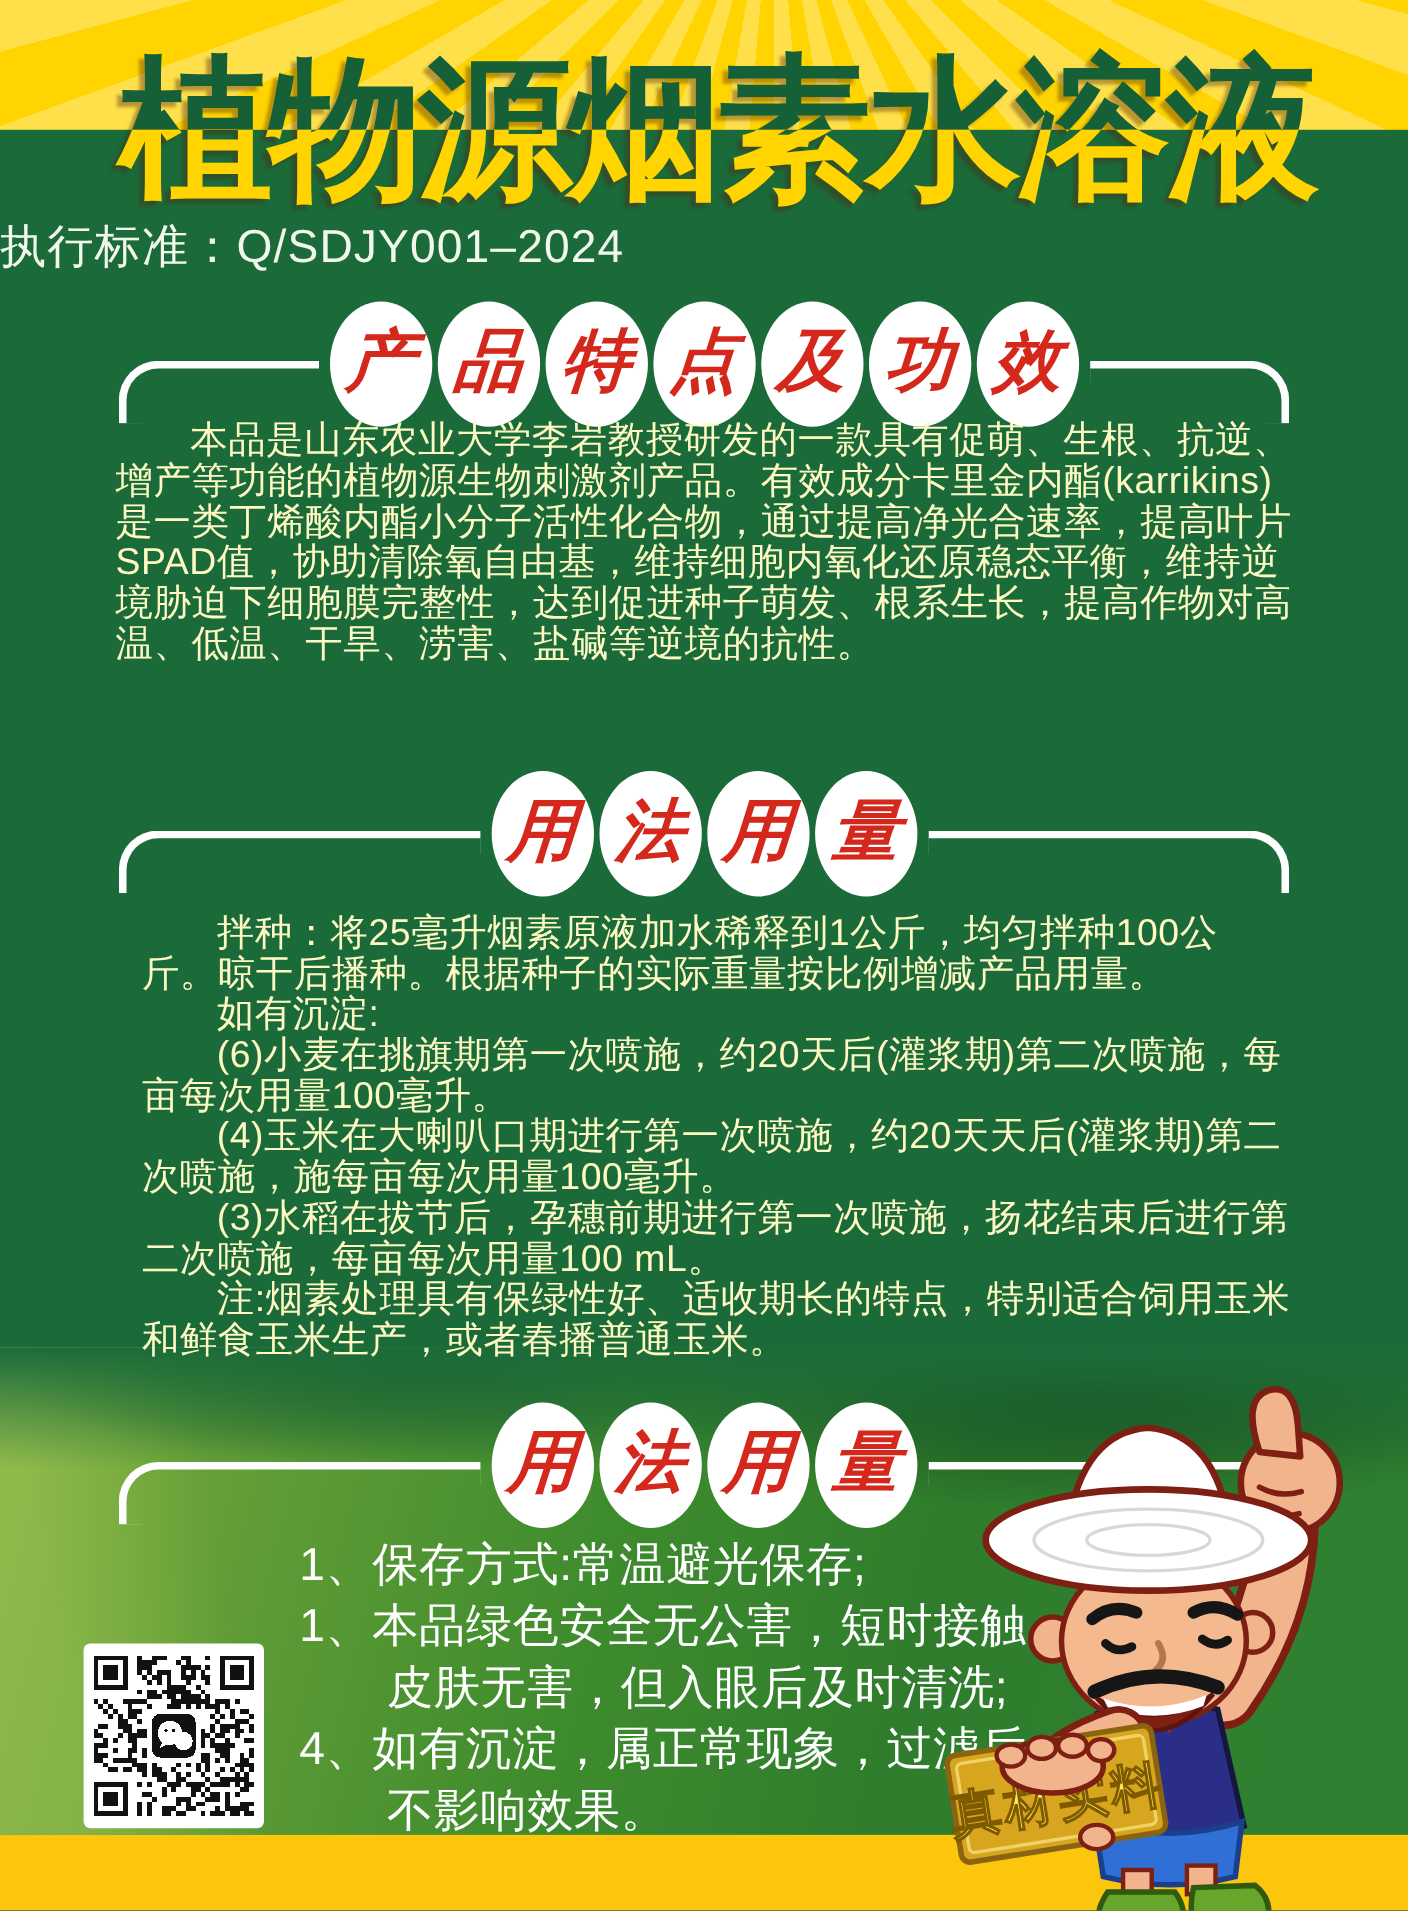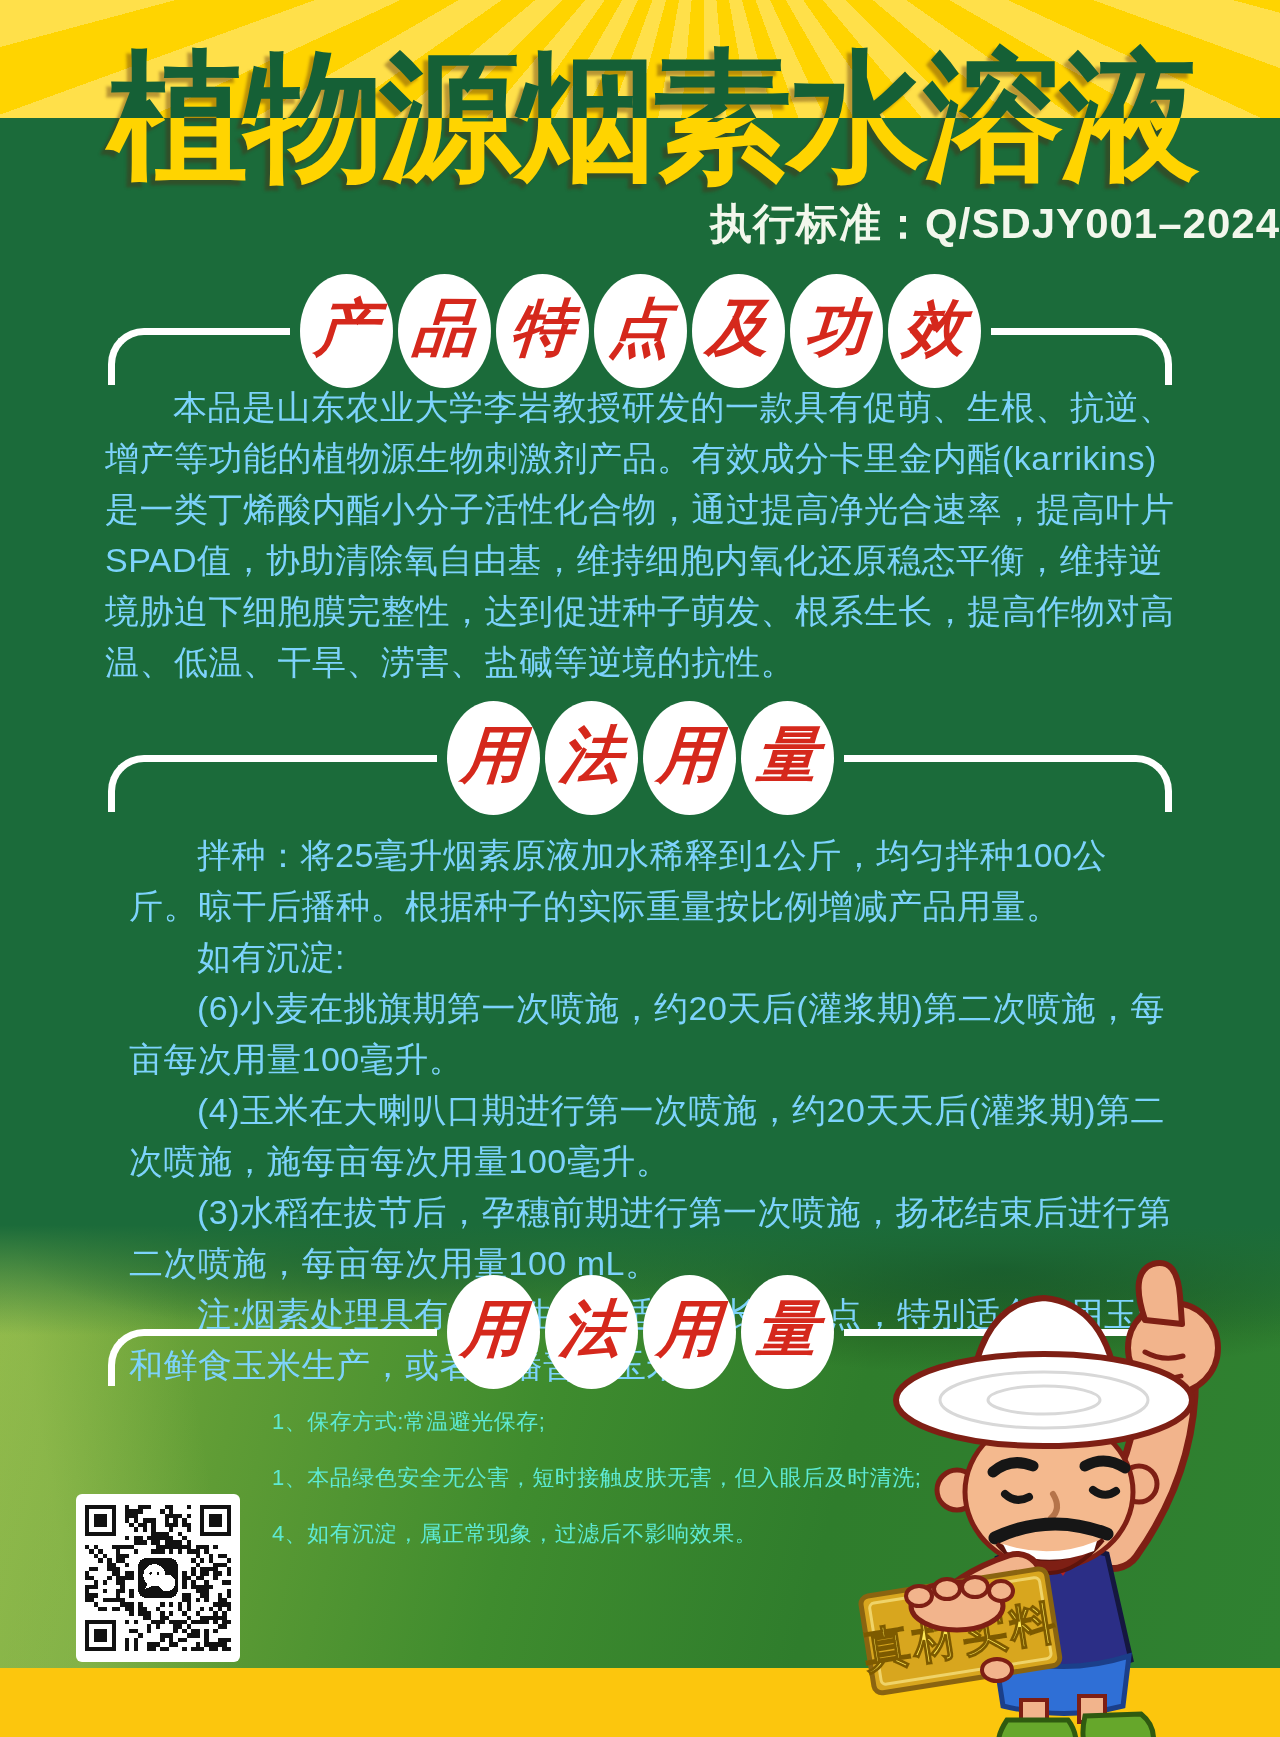--- a/index.html
+++ b/index.html
@@ -17,22 +17,22 @@
   
   .title-wrap{position:absolute;left:0;top:22px;width:100%;height:195px;z-index:2;}
   .title-layer{
     position:absolute;left:0;top:0;width:100%;text-align:center;
     font-size:140px;font-weight:900;letter-spacing:-4px;line-height:190px;
     white-space:nowrap;text-shadow:-5px 5px 3px rgba(80,40,18,.40);padding-left:12px;
   }
   .title-green{color:#156036;clip-path:inset(0 0 calc(100% - 96px) 0);}
   .title-yellow{color:#FFD400;clip-path:inset(96px 0 0 0);}
   .standard{
-    position:absolute;left:0;top:196px;width:100%;text-align:right;z-index:2;
-    color:#F2F7EC;font-size:42px;font-weight:700;letter-spacing:1px;
+    position:absolute;left:0;top:196px;width:100%;text-align:left;z-index:2;
+    color:#F2F7EC;font-size:42px;font-weight:400;letter-spacing:1px;
   }
   
   .sec-head{
     position:absolute;left:0;width:100%;height:132px;z-index:3;
     display:flex;align-items:center;padding:0 108px;box-sizing:border-box;
   }
   .hline{flex:1;height:50px;transform:translateY(25px);}
   .hline.left{border-top:7px solid #fff;border-left:7px solid #fff;
     border-top-left-radius:36px;margin-right:10px;}
   .hline.right{border-top:7px solid #fff;border-right:7px solid #fff;
@@ -43,26 +43,26 @@
     display:flex;align-items:center;justify-content:center;flex:none;
   }
   .char-circle span{
     font-family:"Liberation Serif","DejaVu Serif",serif;
     font-style:italic;font-weight:700;font-size:62px;color:#D5281C;
     transform:skewX(-4deg);padding-bottom:6px;
   }
   
   .body-text{
     position:absolute;left:105px;right:105px;z-index:3;
-    color:#7dd3fc;font-size:34px;line-height:51px;letter-spacing:.5px;
+    color:#fef9c3;font-size:34px;line-height:37px;letter-spacing:.5px;
   }
   .body-text p{margin:0;text-indent:2em;}
   .note-list{
     position:absolute;left:272px;right:340px;z-index:3;
-    color:#5eead4;font-size:22px;line-height:56px;letter-spacing:.5px;
+    color:#ffffff;font-size:42px;line-height:56px;letter-spacing:.5px;
   }
   .note-list div{padding-left:1.9em;text-indent:-1.9em;margin:0;}
   
   .field{
     position:absolute;left:0;top:1225px;width:100%;height:443px;z-index:0;
     background:
       radial-gradient(ellipse 620px 150px at 78% 10%, rgba(22,70,26,.85) 0%, rgba(22,70,26,0) 70%),
       radial-gradient(ellipse 520px 120px at 30% 6%, rgba(34,92,36,.8) 0%, rgba(34,92,36,0) 70%),
       linear-gradient(80deg, rgba(198,221,110,.28) 6%, rgba(198,221,110,0) 18%),
       linear-gradient(104deg,#7FAE3F 0%,#5F9C35 20%,#3F8C2E 42%,#2F7D2C 65%,#2F8131 100%);

